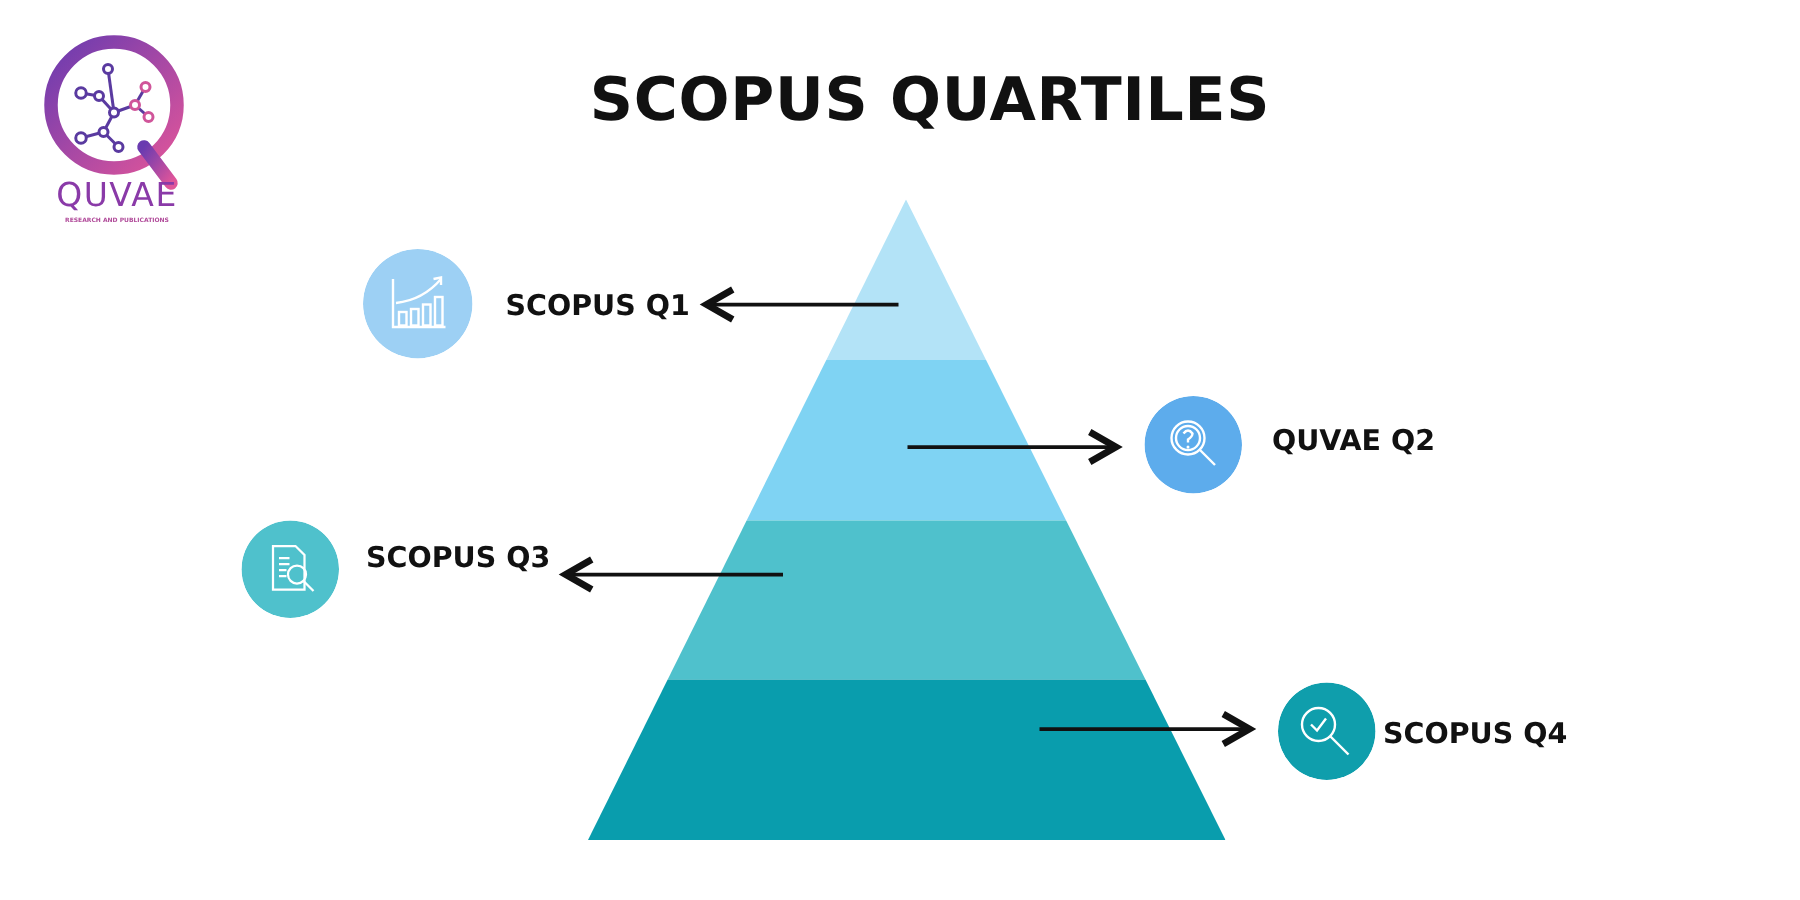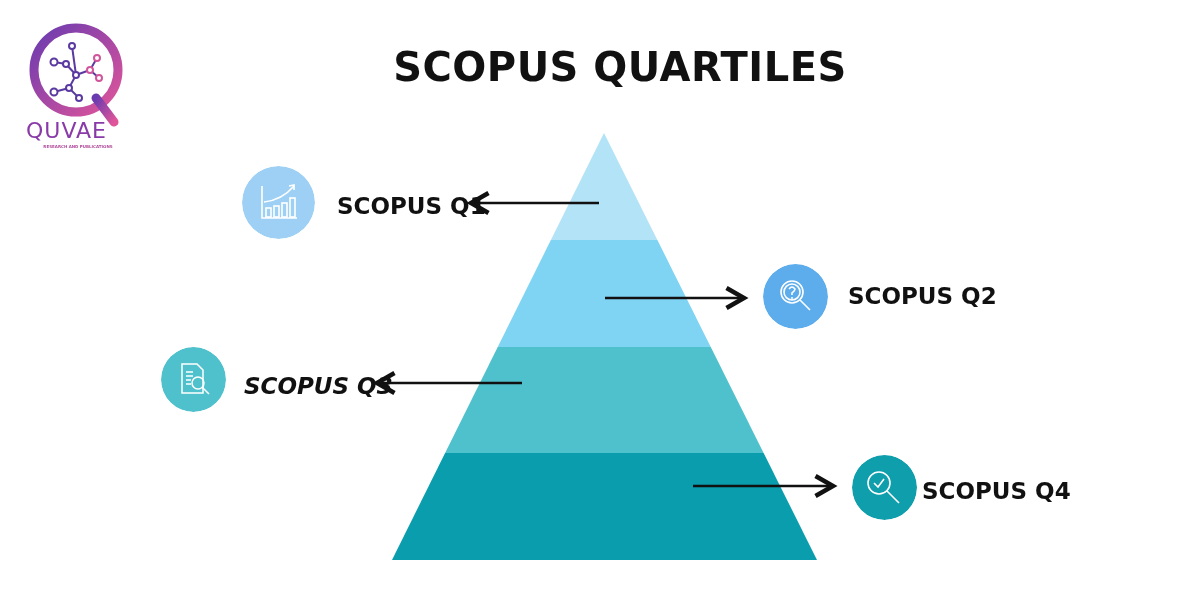--- a/index.html
+++ b/index.html
@@ -1,26 +1,26 @@
 <!DOCTYPE html>
 <html><head>
 <meta charset="utf-8">
 <style>
   html, body { margin:0; padding:0; }
   body { width:1200px; height:600px; background:#ffffff; position:relative; overflow:hidden;
          font-family:"DejaVu Sans", sans-serif; }
   .title { position:absolute; left:0; width:1240px; top:44px; text-align:center;
            font-size:40px; font-weight:bold; color:#111; letter-spacing:0.5px; }
   .logo { position:absolute; left:24px; top:20px; width:110px; height:135px; }
-  .logo-text { position:absolute; left:26px; top:118px; width:104px; 
+  .logo-text { position:absolute; left:26px; top:118px; width:104px; text-align:center;
                font-size:22px; color:#8a3aa8; letter-spacing:1px; font-family:"DejaVu Sans", sans-serif; }
   .logo-sub { position:absolute; left:26px; top:144px; width:104px; text-align:center;
               font-size:4px; color:#b14b9a; font-weight:bold; }
   svg.pyr { position:absolute; left:0; top:0; }
-  .label { position:absolute; font-size:23px; font-weight:bold; color:#111; white-space:nowrap; }
+  .label { position:absolute; font-size:19px; font-weight:bold; color:#111; white-space:nowrap; }
   .icon { position:absolute; border-radius:50%; }
 </style>
 </head>
 <body>
 
 <svg class="logo" viewBox="0 0 110 135">
   <defs>
     <linearGradient id="lg" x1="0" y1="0" x2="1" y2="1">
       <stop offset="0" stop-color="#6a3bb0"></stop>
       <stop offset="1" stop-color="#e0559a"></stop>
@@ -93,32 +93,32 @@
 <svg class="icon" style="left:763px;top:264px;" width="65" height="65">
   <circle cx="32.5" cy="32.5" r="32.5" fill="#5dacec"></circle>
   <g stroke="#fff" stroke-width="1.6" fill="none">
     <circle cx="29" cy="28" r="11"></circle>
       <circle cx="29" cy="28" r="8"></circle>
     <path d="M37,36 L47,46"></path>
     <path d="M26,25 Q29,21 32,25 Q32,27 29,29 L29,31"></path>
   </g>
   <circle cx="29" cy="34" r="1" fill="#fff"></circle>
 </svg>
-<div class="label" style="left:848px;top:283px;">SCOPUS Q2</div>
+<div class="label" style="left:848px;top:283px;">QUVAE Q2</div>
 
 <svg class="icon" style="left:161px;top:347px;" width="65" height="65">
   <circle cx="32.5" cy="32.5" r="32.5" fill="#4fc1cc"></circle>
   <g stroke="#fff" stroke-width="1.5" fill="none">
     <path d="M21,17 L36,17 L42,23 L42,46 L21,46 Z"></path>
     <path d="M25,25 L32,25 M25,29 L32,29 M25,33 L30,33 M25,37 L30,37"></path>
     <circle cx="37" cy="36" r="6"></circle>
       <path d="M41,40 L48,47"></path>
   </g>
 </svg>
-<div class="label" style="left:244px;top:373px;font-style:italic;">SCOPUS Q3</div>
+<div class="label" style="left:244px;top:361px;">SCOPUS Q3</div>
 
 <svg class="icon" style="left:852px;top:455px;" width="65" height="65">
   <circle cx="32.5" cy="32.5" r="32.5" fill="#0f9eac"></circle>
   <g stroke="#fff" stroke-width="1.6" fill="none">
     <circle cx="27" cy="28" r="11"></circle>
     <path d="M22,28 L26,32 L32,24"></path>
     <path d="M35,36 L47,48"></path>
   </g>
 </svg>
 <div class="label" style="left:922px;top:478px;">SCOPUS Q4</div>

